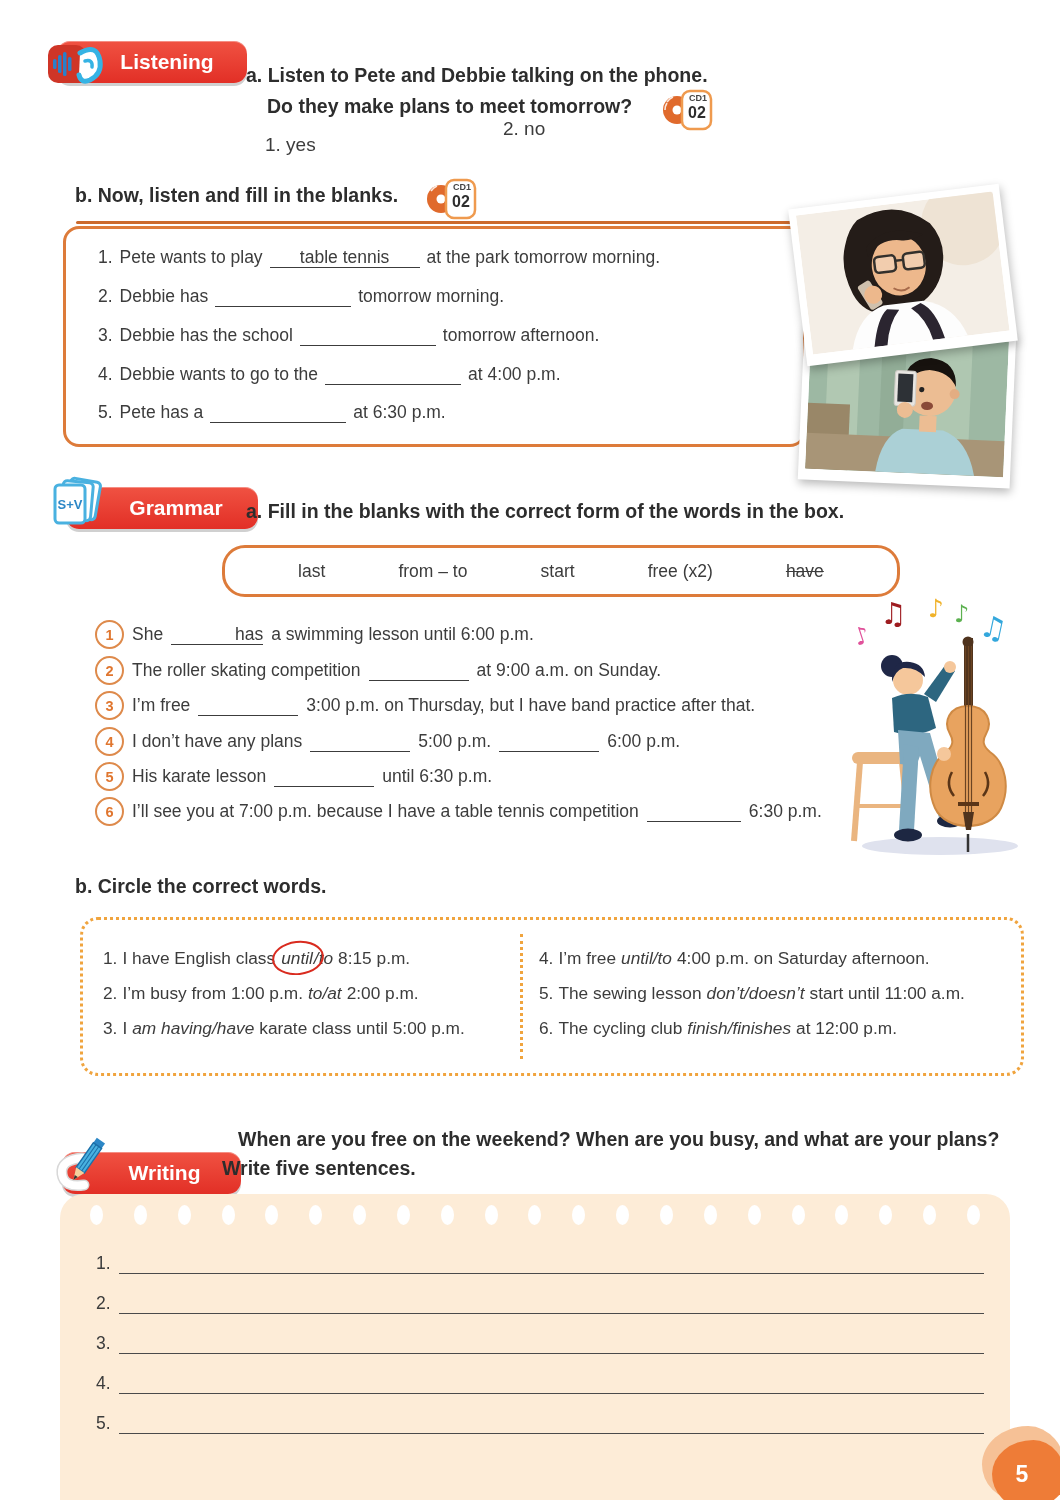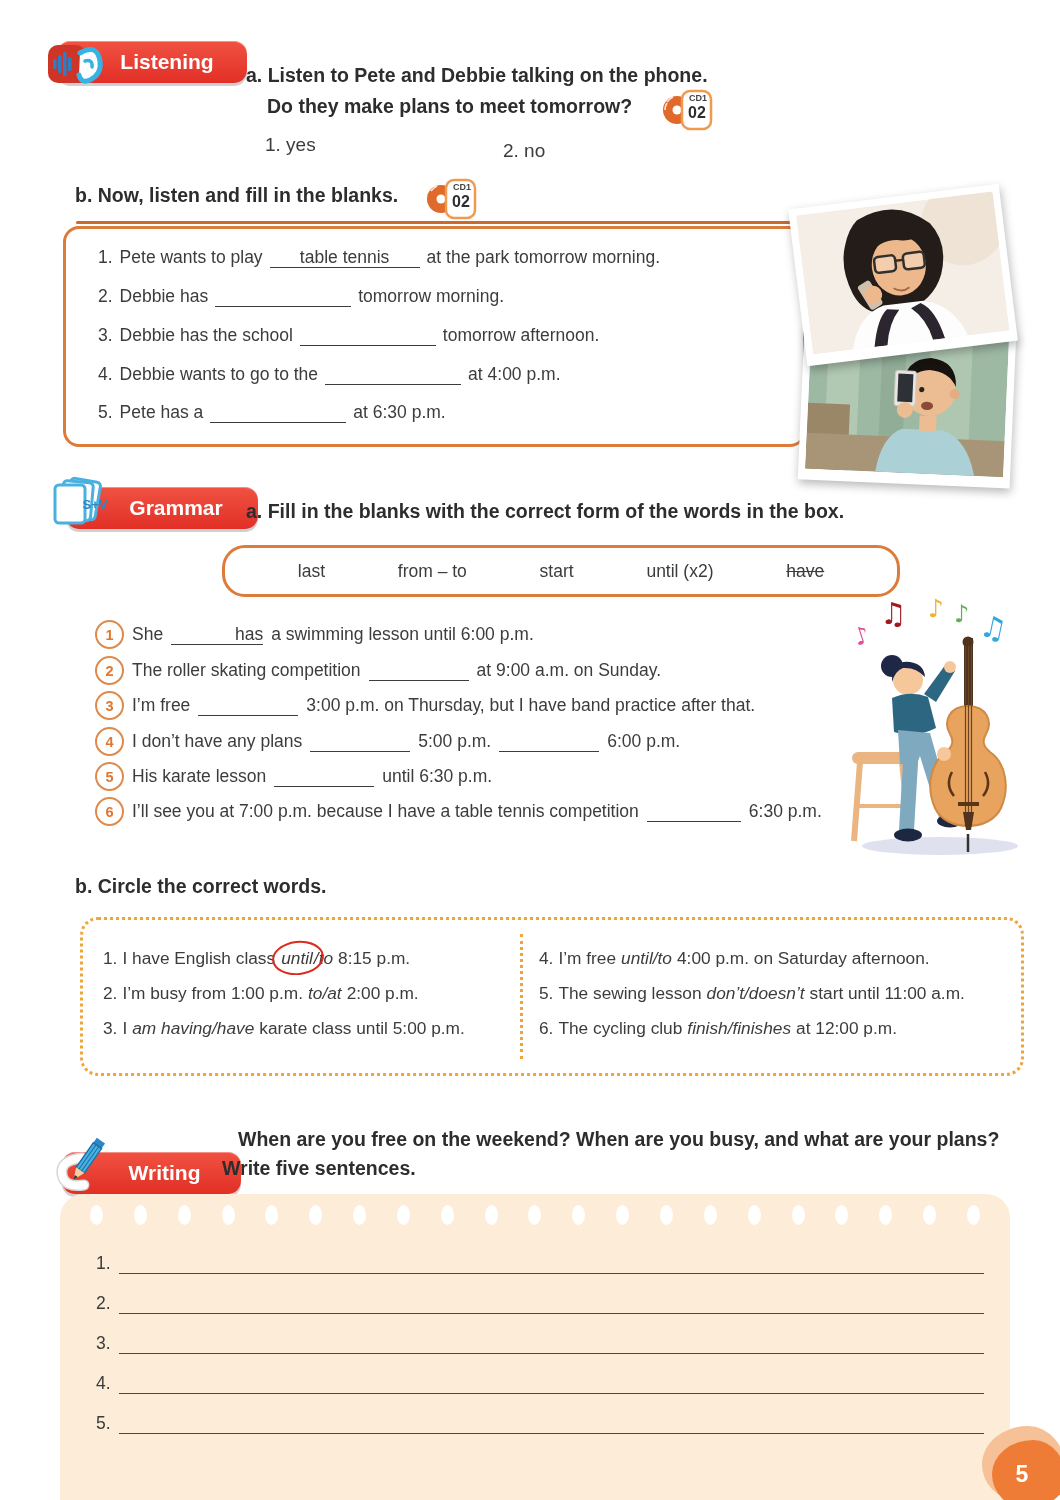--- a/index.html
+++ b/index.html
@@ -104,21 +104,21 @@
       <circle cx="15" cy="22" r="4.5" fill="#fff"></circle>
       <rect x="20" y="3" width="29" height="38" rx="8" fill="#fff" stroke="#ef9a4e" stroke-width="2.5"></rect>
       <text x="34.5" y="16" font-size="9" font-weight="bold" fill="#444" text-anchor="middle" font-family="Liberation Sans, sans-serif"> </text>
       <text x="34.5" y="33" font-size="16" font-weight="bold" fill="#2e2e2e" text-anchor="middle" font-family="Liberation Sans, sans-serif"> </text>
     </svg>
     <span style="position:absolute;left:27px;top:5px;font-size:9px;font-weight:bold;color:#444;width:16px;text-align:center;">CD1</span>
     <span style="position:absolute;left:25px;top:16px;font-size:16px;font-weight:bold;color:#2e2e2e;width:20px;text-align:center;">02</span>
   </div>
 
   <div class="t" style="left:265px;top:134px;">1. yes</div>
-  <div class="t" style="left:503px;top:140px;">2. no</div>
+  <div class="t" style="left:503px;top:118px;">2. no</div>
 
   <div class="h" style="left:75px;top:184px;">b. Now, listen and fill in the blanks.</div>
   <div class="cd" style="left:426px;top:177px;">
     <svg width="52" height="44" viewBox="0 0 52 44">
       <circle cx="15" cy="22" r="14" fill="#e06a2c"></circle>
       <path d="M5 14 A13 13 0 0 1 11 9" fill="none" stroke="#fff" stroke-width="1.6" opacity=".85"></path>
       <circle cx="15" cy="22" r="4.5" fill="#fff"></circle>
       <rect x="20" y="3" width="29" height="38" rx="8" fill="#fff" stroke="#ef9a4e" stroke-width="2.5"></rect>
     </svg>
     <span style="position:absolute;left:27px;top:5px;font-size:9px;font-weight:bold;color:#444;width:16px;text-align:center;">CD1</span>
@@ -204,32 +204,32 @@
       <svg width="58" height="60" viewBox="0 0 58 60">
         <g transform="rotate(10 33 26)">
             <rect x="18" y="7" width="30" height="38" rx="4" fill="#fff" stroke="#49b1e0" stroke-width="3"></rect>
           </g>
         <g transform="rotate(5 30 27)">
             <rect x="12" y="9" width="30" height="38" rx="4" fill="#fff" stroke="#49b1e0" stroke-width="3"></rect>
           </g>
         <rect x="5" y="12" width="30" height="38" rx="4" fill="#fff" stroke="#49b1e0" stroke-width="3"></rect>
         <text x="20" y="37" font-size="13" font-weight="bold" fill="#2c87c6" text-anchor="middle" font-family="Liberation Sans, sans-serif"> </text>
       </svg>
-      <span style="position:absolute;left:6px;top:24px;width:28px;text-align:center;font-size:13px;font-weight:bold;color:#2c87c6;padding-left:25px;">S+V</span>
+      <span style="position:absolute;left:6px;top:24px;width:28px;text-align:center;font-size:13px;font-weight:bold;color:#2c87c6;">S+V</span>
     </span>
     <span>Grammar</span>
   </div>
 
   <div class="h" style="left:246px;top:500px;">a. Fill in the blanks with the correct form of the words in the box.</div>
 
   <div id="wordbox">
     <span>last</span>
     <span>from – to</span>
     <span>start</span>
-    <span>until (x2)</span>
+    <span>free (x2)</span>
     <span class="struck">have</span>
   </div>
 
   <div id="illus">
     <span class="note" style="left:14px;top:30px;color:#e0519a;font-size:24px;transform:rotate(-18deg);">♪</span>
     <span class="note" style="left:40px;top:4px;color:#9e1c20;font-size:30px;">♫</span>
     <span class="note" style="left:88px;top:2px;color:#f0b22a;font-size:25px;">♪</span>
     <span class="note" style="left:114px;top:8px;color:#5cb150;font-size:24px;">♪</span>
     <span class="note" style="left:140px;top:18px;color:#33a7dc;font-size:30px;transform:rotate(12deg);">♫</span>
     <svg width="200" height="222" viewBox="0 0 200 222" style="position:absolute;left:0;top:44px;">

